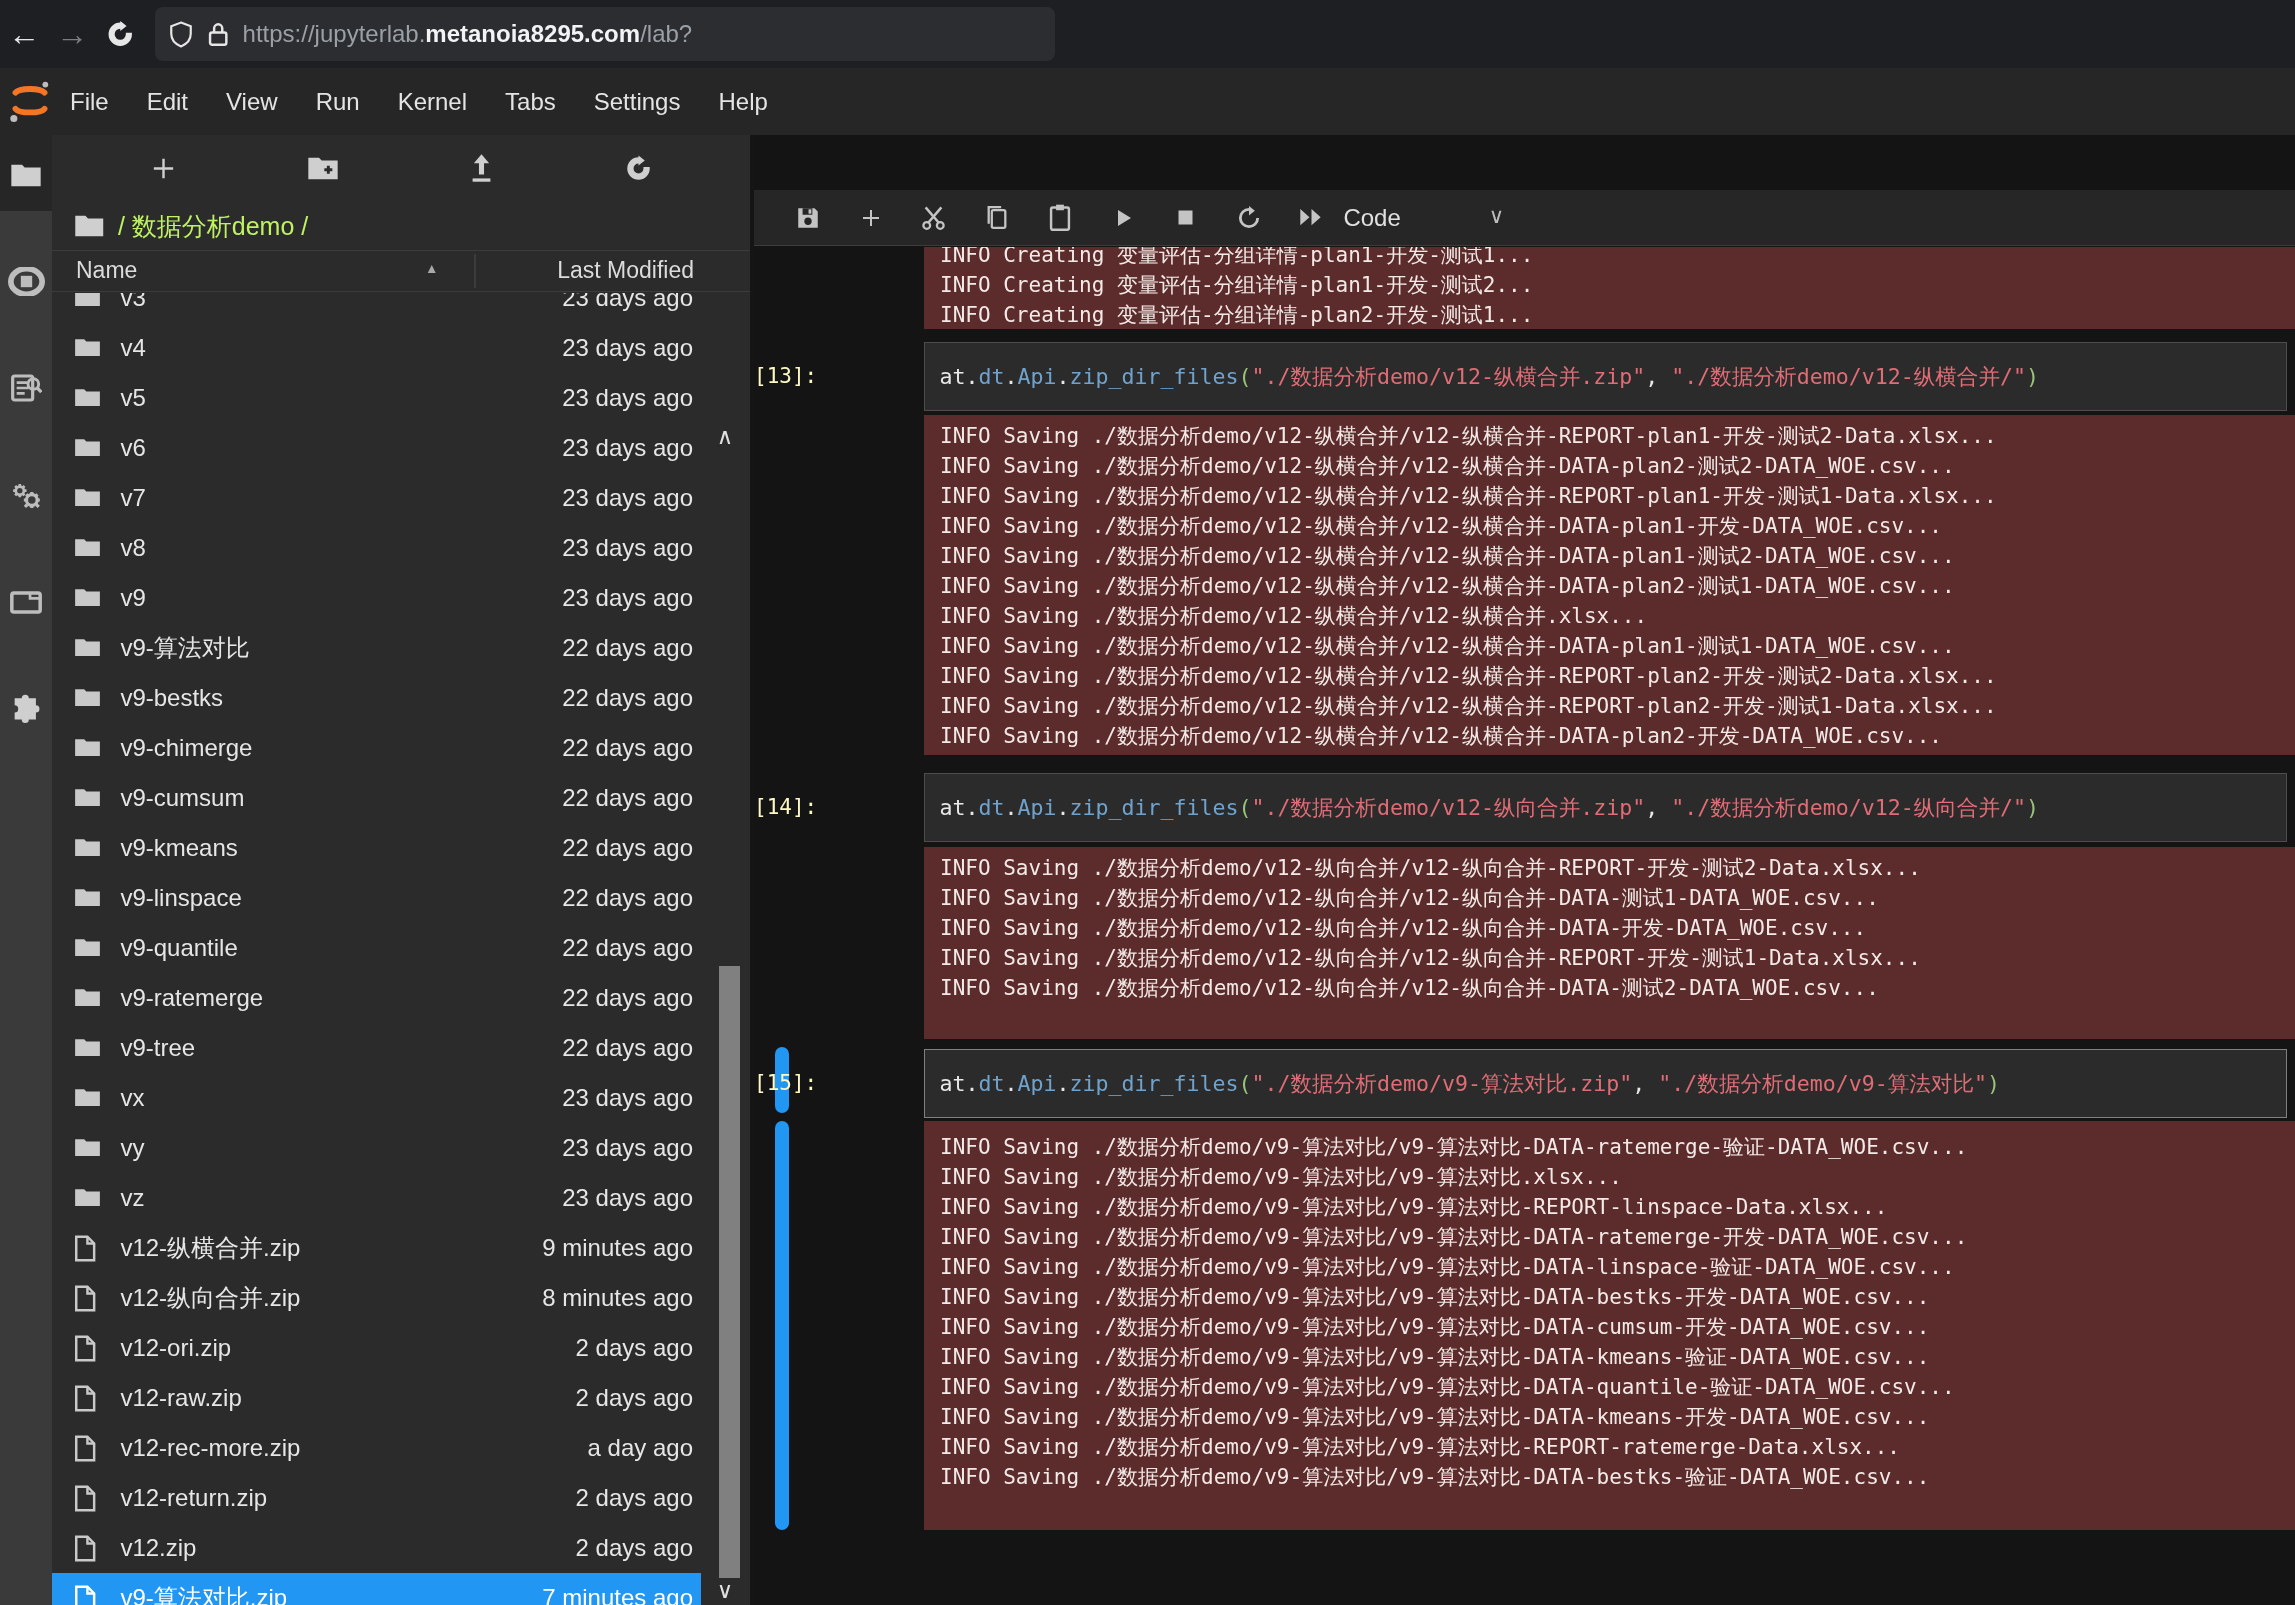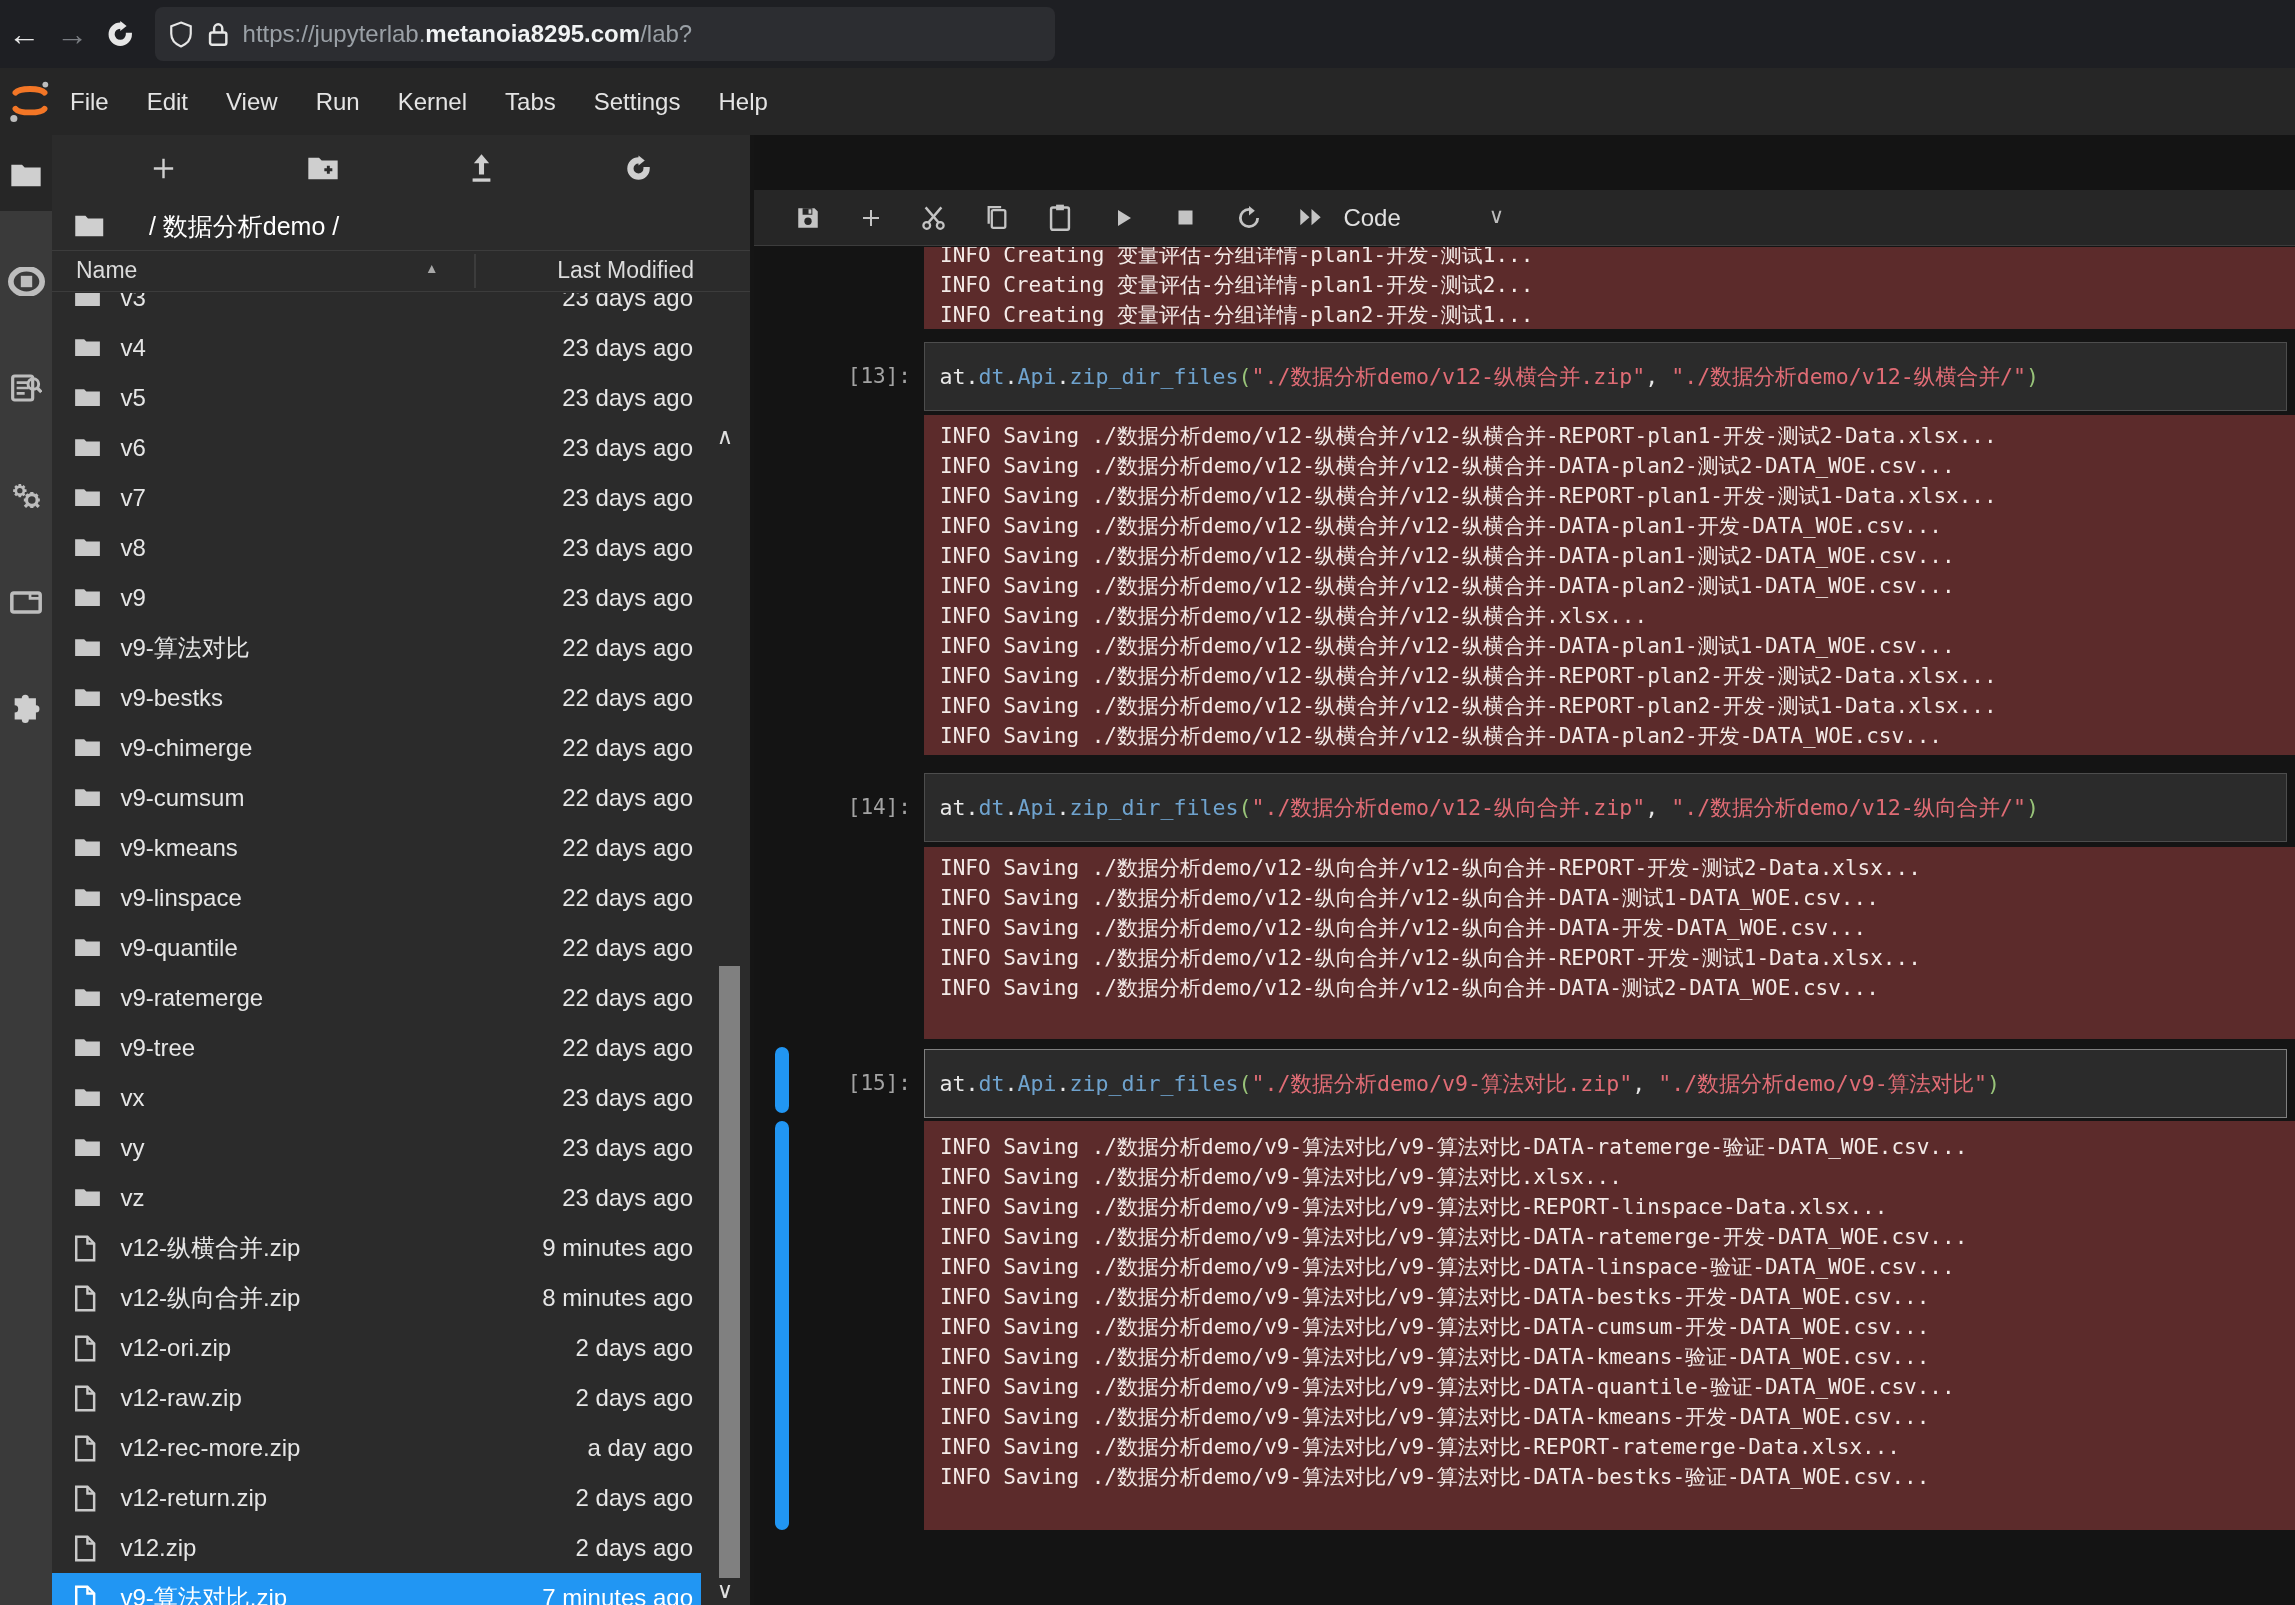--- a/index.html
+++ b/index.html
@@ -22,21 +22,21 @@
   .menu-item{padding:0 19px;font-size:24px;color:#e4e4e4;height:67px;display:flex;align-items:center;}
 
   
   #activitybar{left:0;top:135px;width:52px;height:1470px;background:#3a3a3a;}
   #activitybar .active-seg{position:absolute;left:0;top:0;width:52px;height:76px;background:#262626;}
   .act-icon{position:absolute;left:0;width:52px;height:48px;display:flex;align-items:center;justify-content:center;}
 
   
   #filepanel{left:52px;top:135px;width:698px;height:1470px;background:#2b2b2b;}
   #fb-toolbar{position:absolute;left:0;top:0;width:698px;height:66px;display:flex;align-items:center;justify-content:space-around;padding:0 32px;box-sizing:border-box;}
-  #fb-crumb{position:absolute;left:22.4px;top:66px;height:50px;display:flex;align-items:center;color:#ffffff;font-size:25px;gap:31px;}
+  #fb-crumb{position:absolute;left:22.4px;top:66px;height:50px;display:flex;align-items:center;color:#bef264;font-size:25px;}
   #fb-crumb .glyph{margin-right:13px;}
   #fb-header{position:absolute;left:0;top:115px;width:698px;height:42px;border-top:1.6px solid #3c3c3c;border-bottom:1.6px solid #3c3c3c;box-sizing:border-box;color:#dcdcdc;font-size:23px;}
   #fb-header .hname{position:absolute;left:24px;top:6.4px;}
   #fb-header .hsort{position:absolute;left:373px;top:9.6px;font-size:13.6px;color:#a8a8a8;}
   #fb-header .hdiv{position:absolute;left:422px;top:3.2px;width:1.6px;height:34px;background:#3c3c3c;}
   #fb-header .hmod{position:absolute;right:56px;top:6.4px;}
   #fb-list{position:absolute;left:0;top:158px;width:649px;height:1313px;overflow:hidden;}
   #fb-list-inner{margin-top:-20px;}
   .frow{display:flex;align-items:center;height:50px;padding:0 8px 0 22.4px;color:#e6e6e6;font-size:24px;}
   .frow .ficon{width:27px;height:27px;margin-right:19px;flex:none;}
@@ -59,21 +59,21 @@
   .tb-btn{width:63px;height:48px;display:flex;align-items:center;justify-content:center;}
   #tb-mode{display:flex;align-items:flex-start;color:#e0e0e0;font-size:24px;}
   #tb-mode .chev{margin-left:88px;font-size:21px;color:#bdbdbd;}
   #nb-content{position:absolute;left:0;top:112px;width:1542px;height:1358px;background:#141414;overflow:hidden;}
 
   .outbox{position:absolute;left:170px;right:0;background:#5c2b2b;overflow:hidden;}
   .outpad{padding:6.4px 0 6.4px 16px;}
   .logline{height:30px;line-height:30px;white-space:nowrap;overflow:hidden;font-family:"DejaVu Sans Mono",monospace;font-size:21px;color:#f3eae7;}
   .cellbox{position:absolute;left:170px;width:1363px;height:69px;background:#2b2b2b;border:1.6px solid #4d4d4d;box-sizing:border-box;display:flex;align-items:center;padding-left:14.4px;}
   .cellbox.focused{border-color:#808080;}
-  .prompt{position:absolute;left:0;width:157px;text-align:right;font-family:"DejaVu Sans Mono",monospace;font-size:21px;color:#a3a3a3;}
+  .prompt{position:absolute;left:0;width:157px;text-align:left;font-family:"DejaVu Sans Mono",monospace;font-size:21px;color:#fef9c3;}
   .code{font-family:"DejaVu Sans Mono",monospace;font-size:21.6px;white-space:nowrap;}
   .t-w{color:#e8e8e8;} .t-b{color:#6fa3ce;} .t-s{color:#e06c75;} .t-g{color:#98c379;}
   .selbar{position:absolute;left:21px;width:13.6px;border-radius:7.2px;background:#2196f3;}
 </style>
 </head>
 <body>
 
 <div class="abs" id="chrome">
   <div class="nav-btn">←</div>
   <div class="nav-btn dim">→</div>

